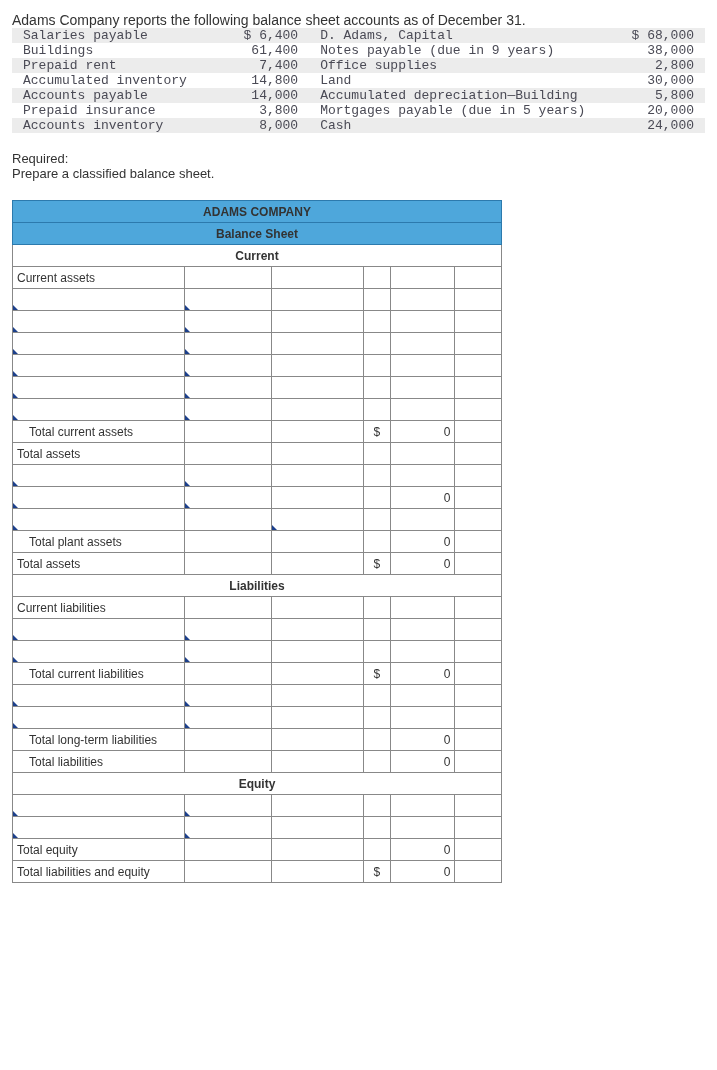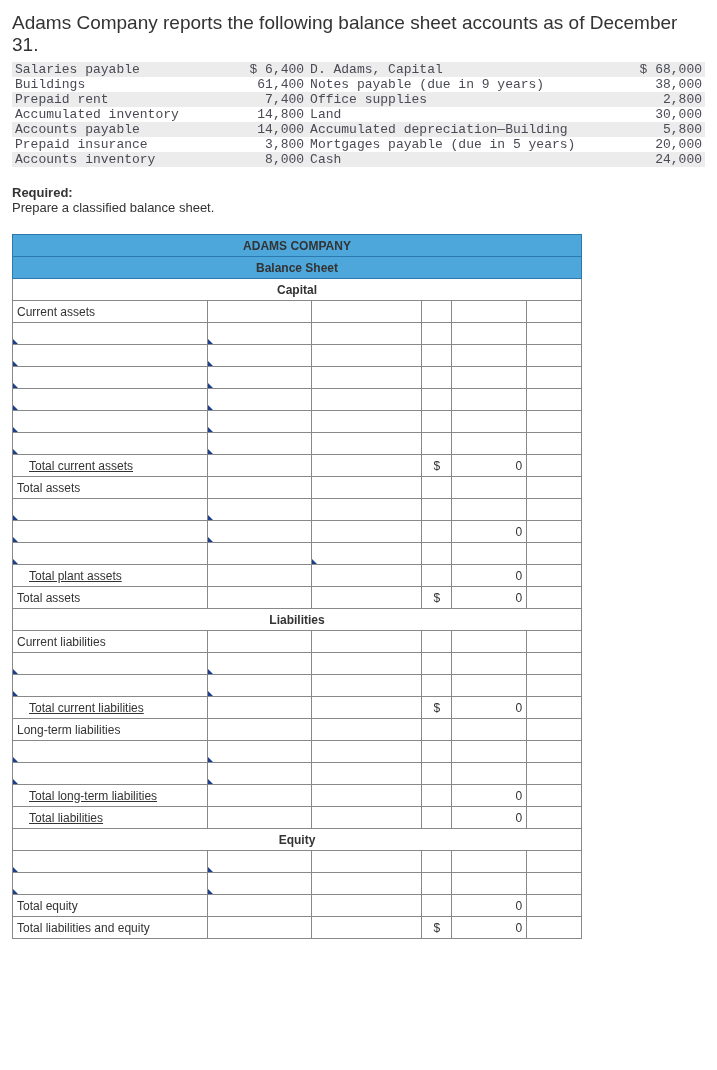--- a/index.html
+++ b/index.html
@@ -5,57 +5,57 @@
   body {
     font-family: Arial, sans-serif;
     font-size: 13px;
     color: #333;
     margin: 0;
     padding: 12px;
     width: 717px;
     box-sizing: border-box;
   }
   .intro {
-    margin-bottom: 6px;
-    font-size: 19px;
+    margin-bottom: 0;
+    font-size: 14px;
   }
   .accounts-table {
     border-collapse: collapse;
     width: 100%;
     margin-bottom: 18px;
   }
   .accounts-table td {
     font-family: "Courier New", monospace;
     font-size: 13px;
-    padding: 0 3px;
+    padding: 0 11px;
     color: #4a4a55;
     vertical-align: top;
   }
   .accounts-table tr:nth-child(odd) {
     background: #ececec;
   }
   .accounts-table td.num {
     text-align: right;
     white-space: pre;
   }
   .accounts-table td.label {
     width: 190px;
   }
   .accounts-table td.label2 {
     width: 280px;
   }
   .required {
     margin-bottom: 4px;
   }
   .required b {
-    font-weight: bold;
+    font-weight: normal;
   }
   .sheet {
     border-collapse: collapse;
-    width: 570px;
+    width: 490px;
   }
   .sheet td {
     border: 1px solid #888;
     height: 22px;
     padding: 0 4px;
     font-size: 12px;
     box-sizing: border-box;
   }
   .sheet td.header-blue {
     background: #4ea7db;
@@ -95,21 +95,20 @@
     position: absolute;
     left: 0;
     bottom: 0;
     width: 0;
     height: 0;
     border-left: 5px solid #1b3f8b;
     border-top: 5px solid transparent;
   }
   .sheet td.indent {
     padding-left: 16px;
-    text-decoration: underline;
   }
   .sheet td.blank {
     background: #fff;
   }
 </style>
 </head>
 <body>
 
 
 
@@ -172,21 +171,21 @@
 <table class="sheet">
 
   <tbody>
       <tr>
         <td class="header-blue" colspan="6">ADAMS COMPANY</td>
       </tr>
   <tr>
         <td class="header-blue" colspan="6">Balance Sheet</td>
       </tr>
   <tr>
-        <td class="section-header" colspan="6">Capital</td>
+        <td class="section-header" colspan="6">Current</td>
       </tr>
 
   <tr>
     <td class="label-col">Current assets</td>
     <td class="amount-col blank"></td>
         <td class="sub-col blank"></td>
         <td class="sym-col blank"></td>
         <td class="total-col blank"></td>
         <td class="blank" style="width:55px"></td>
   </tr>
@@ -330,28 +329,20 @@
   <tr>
     <td class="label-col indent">Total current liabilities</td>
     <td class="amount-col"></td>
         <td class="sub-col"></td>
     <td class="sym-col">$</td>
     <td class="total-col">0</td>
         <td></td>
   </tr>
 
   <tr>
-    <td class="label-col">Long-term liabilities</td>
-    <td class="amount-col"></td>
-        <td class="sub-col"></td>
-        <td class="sym-col"></td>
-        <td class="total-col"></td>
-        <td></td>
-  </tr>
-  <tr>
         <td class="label-col dropdown"></td>
         <td class="amount-col dropdown"></td>
         <td class="sub-col"></td>
         <td class="sym-col"></td>
         <td class="total-col"></td>
         <td></td>
       </tr>
   <tr>
         <td class="label-col dropdown"></td>
         <td class="amount-col dropdown"></td>

